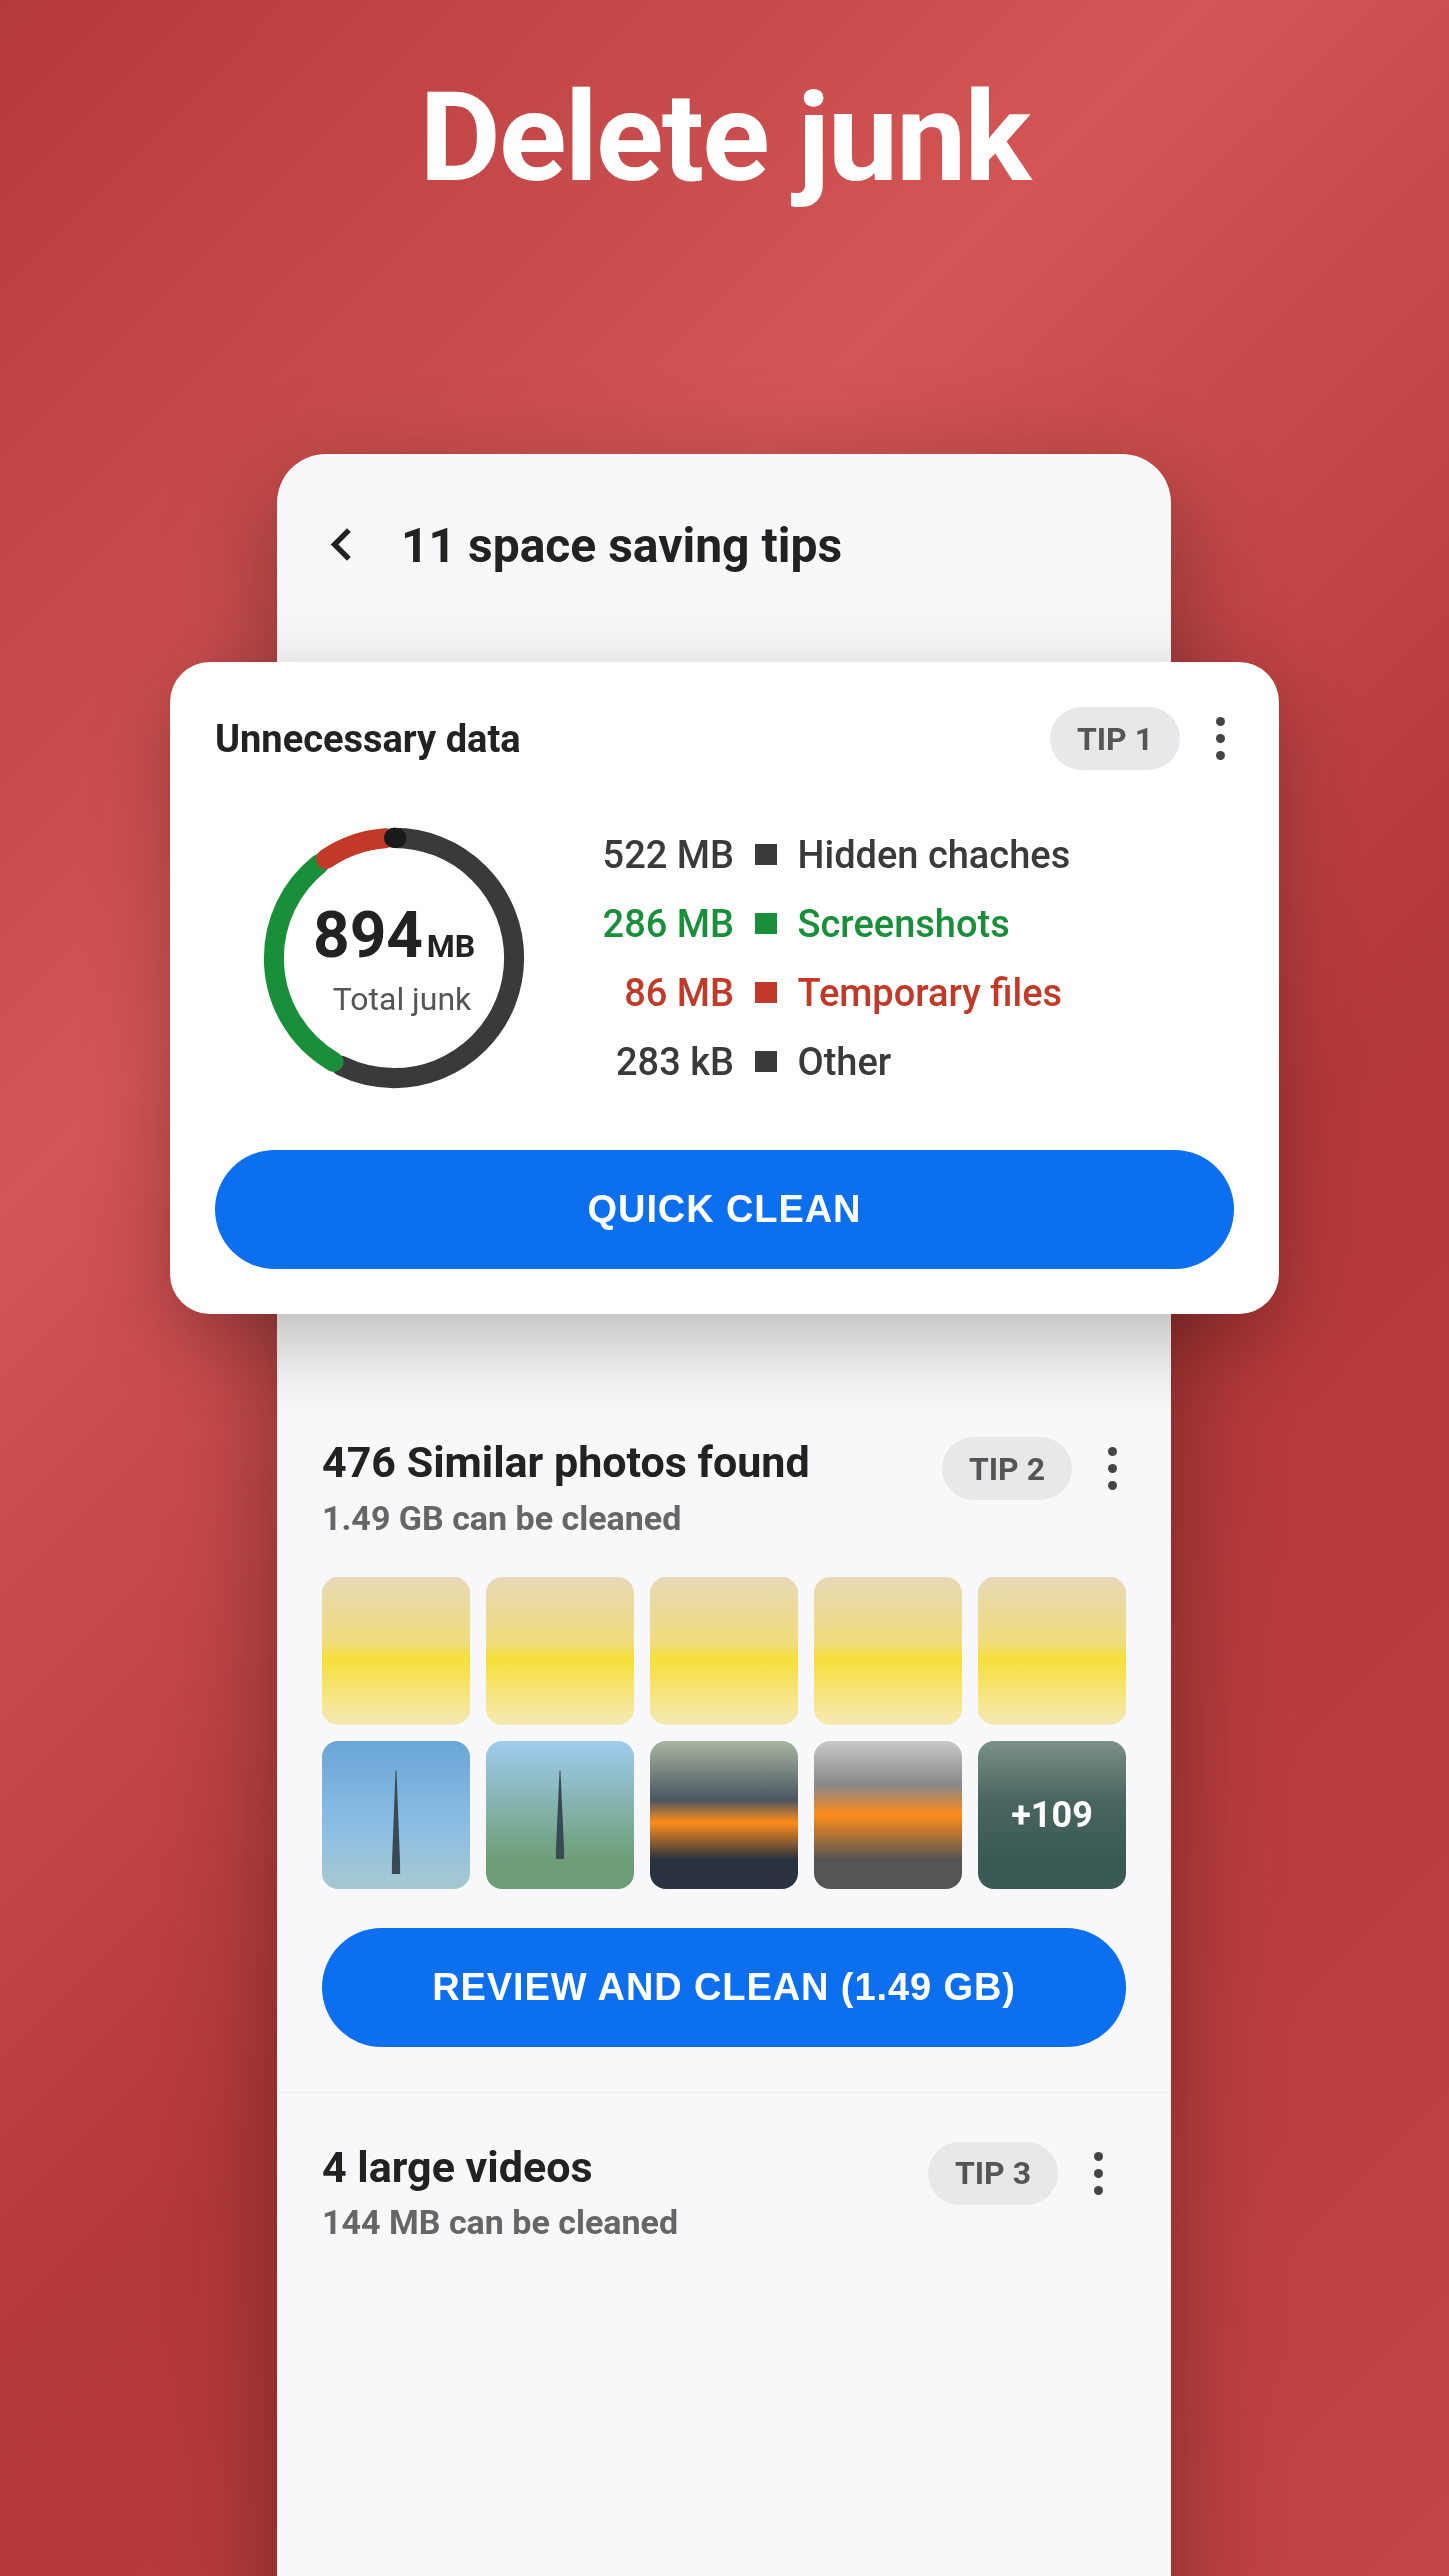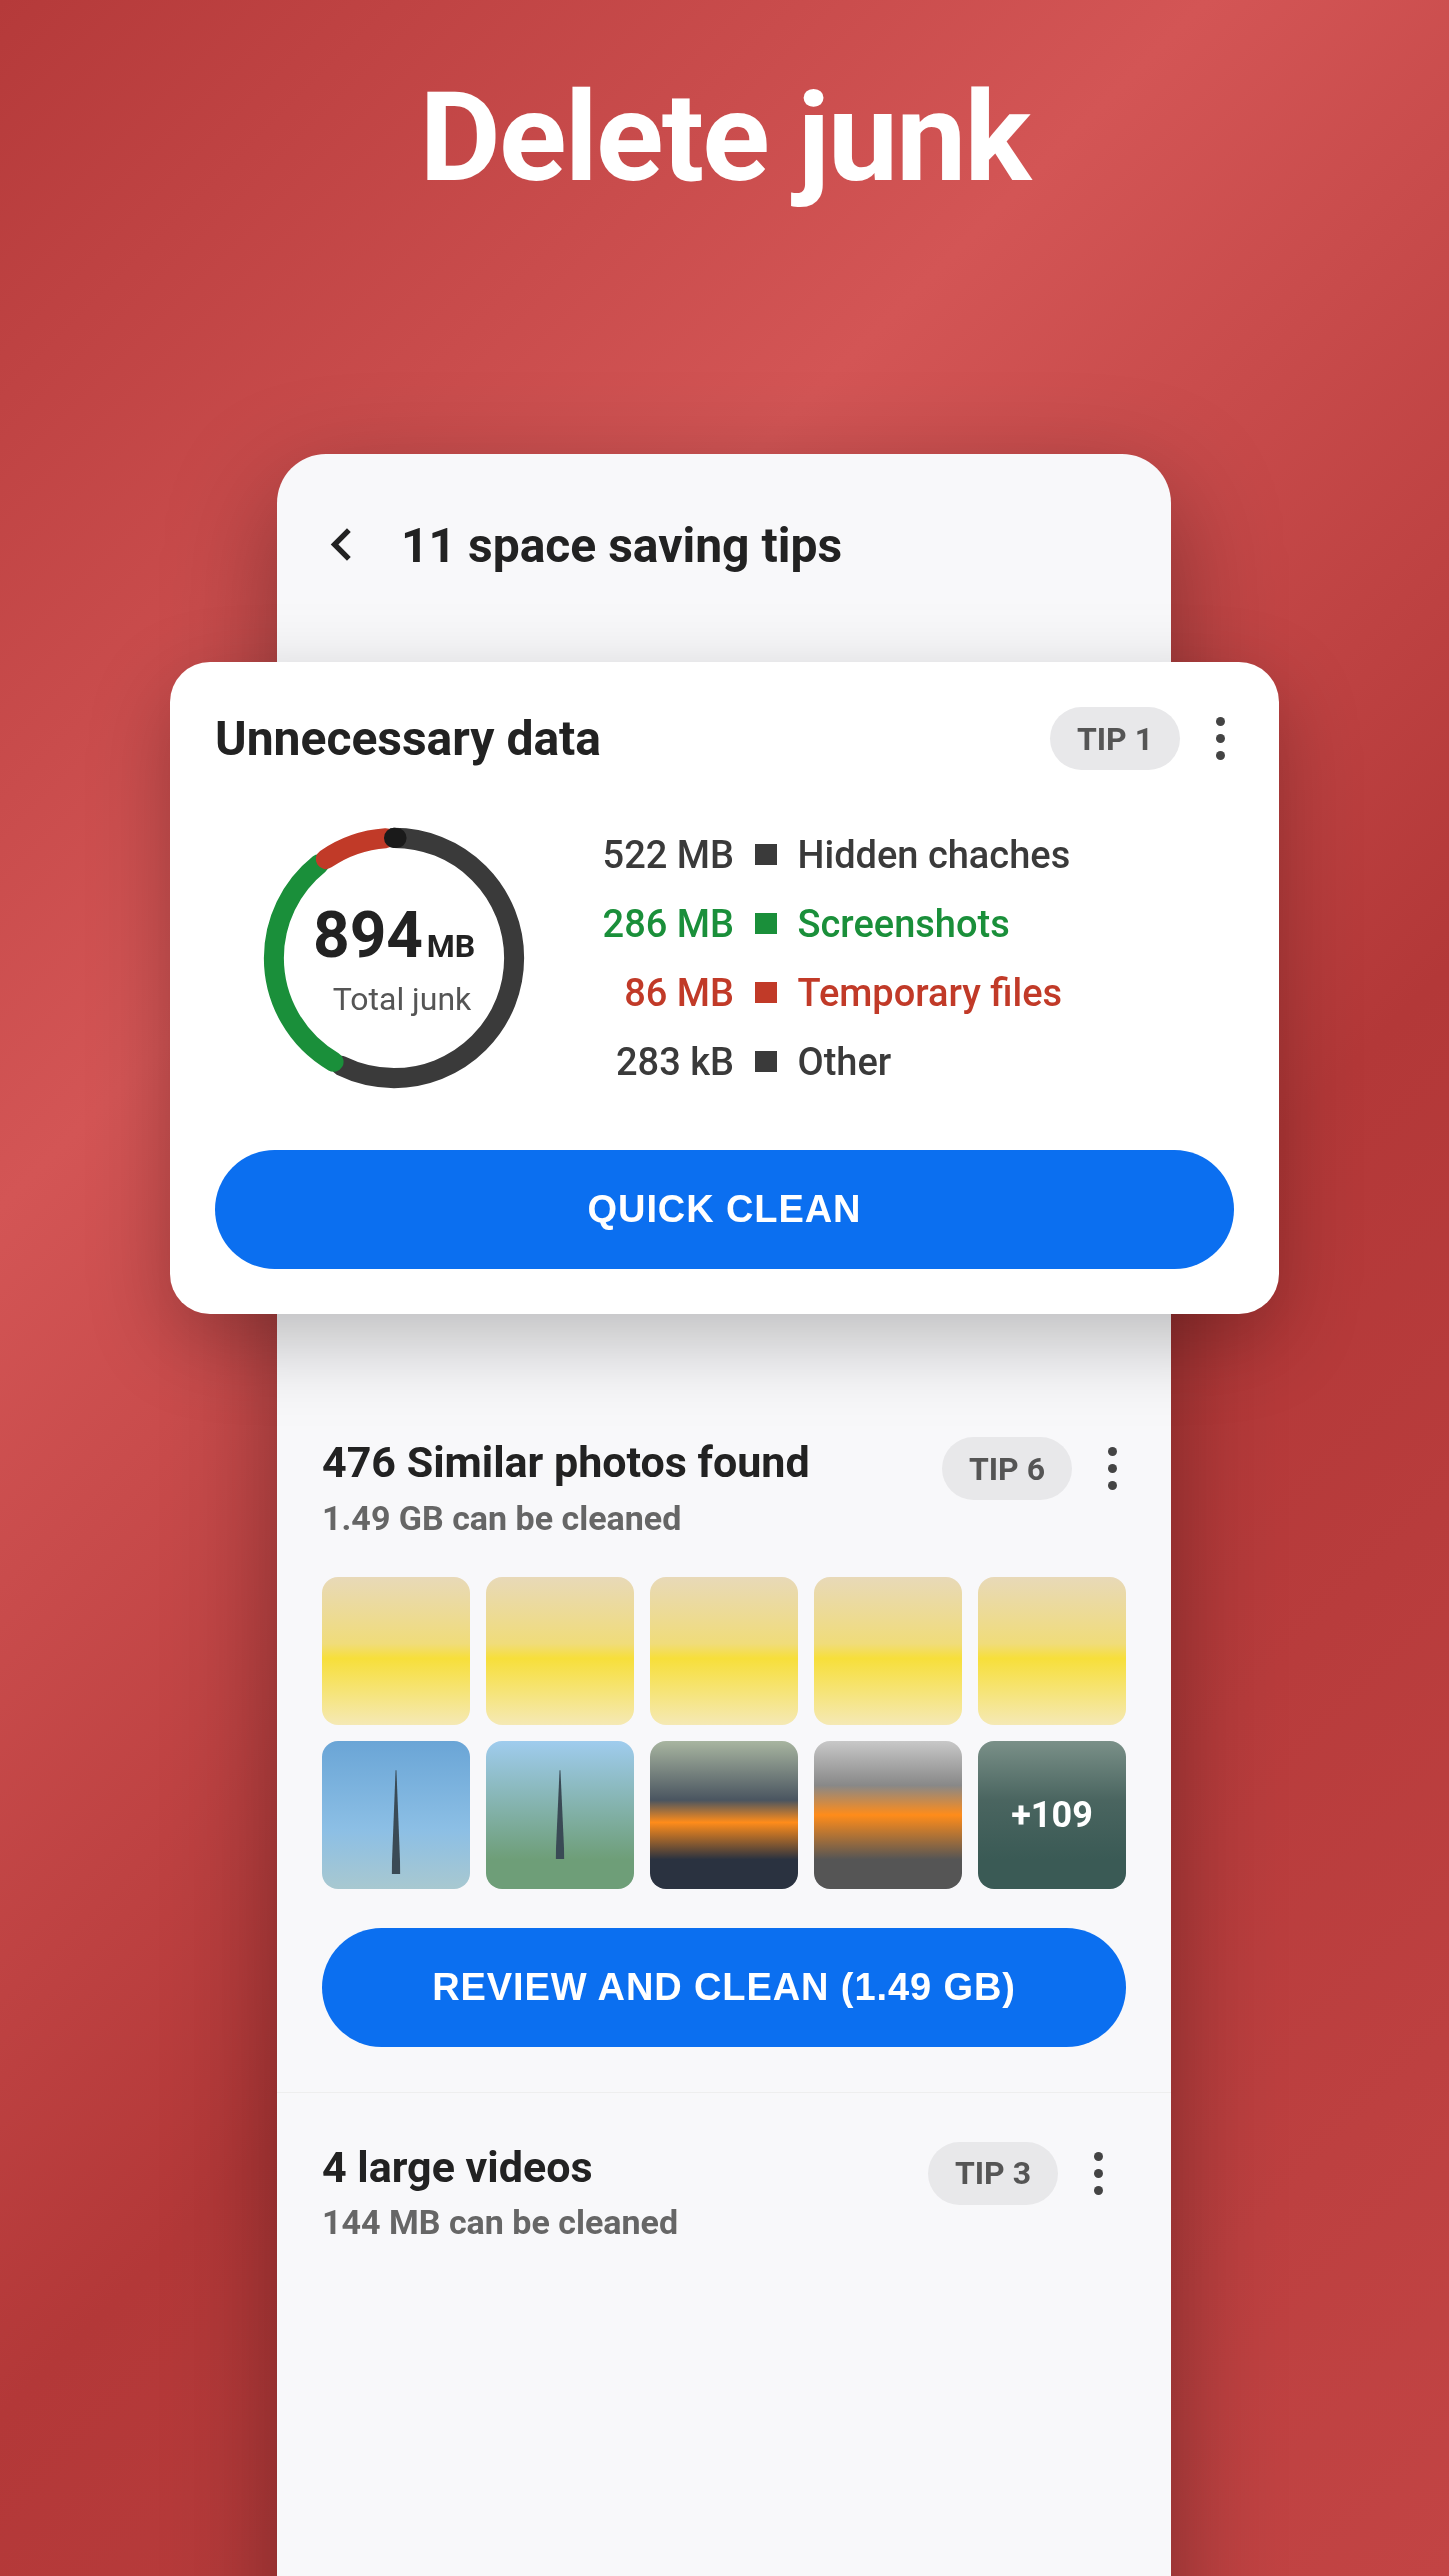--- a/index.html
+++ b/index.html
@@ -48,21 +48,21 @@
     box-shadow: 0 27px 81px rgba(0,0,0,0.25);
     padding: 45px 45px 45px 45px;
     z-index: 10;
   }
   .card-header {
     display: flex;
     align-items: center;
     justify-content: space-between;
     margin-bottom: 45px;
   }
-  .card-title { font-size: 48px; font-weight: 700; color: #222; }
+  .card-title { font-size: 38px; font-weight: 700; color: #222; }
   .card-header-right { display: flex; align-items: center; gap: 27px; }
   .tip-badge {
     background: #e8e8ea;
     color: #555;
     font-size: 32px;
     font-weight: 700;
     padding: 12.5px 27px;
     border-radius: 89px;
   }
   .kebab { display: flex; flex-direction: column; gap: 8px; padding: 9px; }
@@ -152,21 +152,21 @@
     <div class="app-title">11 space saving tips</div>
   </div>
 
   <div class="inner-card">
     <div class="inner-header">
       <div>
         <div class="inner-title">476 Similar photos found</div>
         <div class="inner-sub">1.49 GB can be cleaned</div>
       </div>
       <div class="card-header-right">
-        <div class="tip-badge">TIP 6</div>
+        <div class="tip-badge">TIP 2</div>
         <div class="kebab">
             <span></span>
             <span></span>
             <span></span>
           </div>
       </div>
     </div>
     <div class="thumb-grid">
       <div class="thumb thumb-yellow"></div>
       <div class="thumb thumb-yellow"></div>

